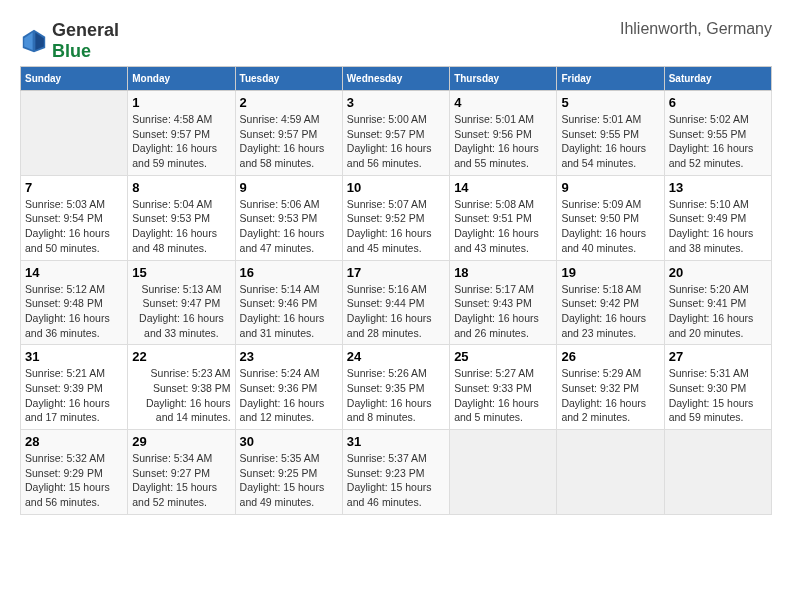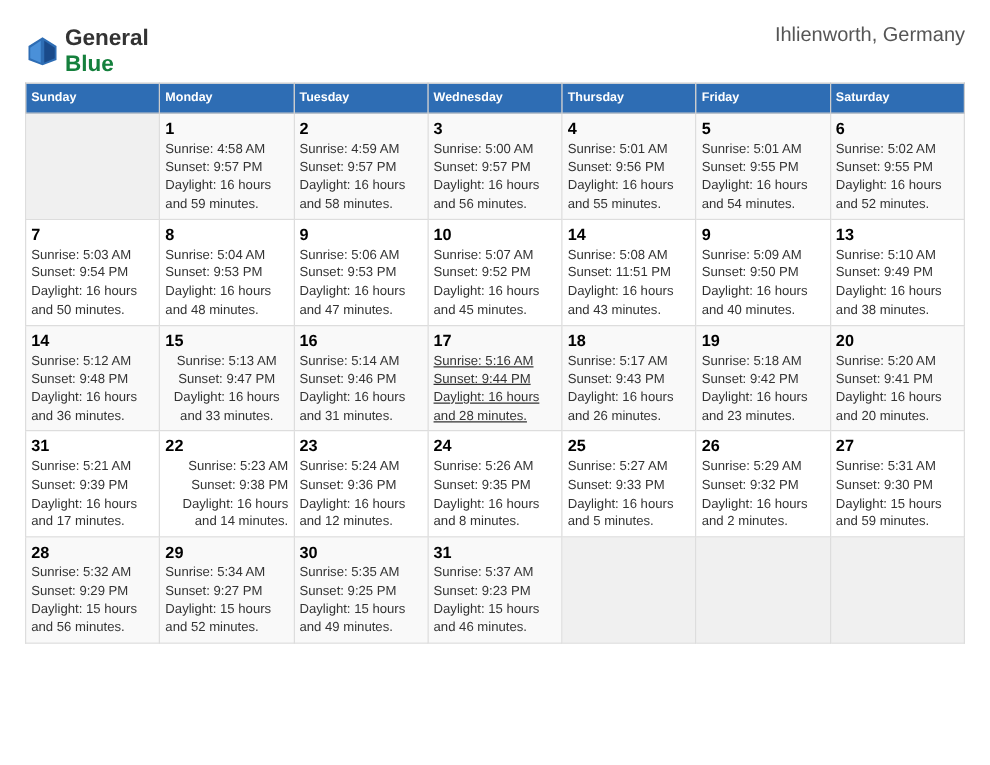--- a/index.html
+++ b/index.html
@@ -192,21 +192,21 @@
         <td>
           <span class="day-num">10</span>
           <div class="day-info" style="white-space: pre-line;">Sunrise: 5:07 AM
 Sunset: 9:52 PM
 Daylight: 16 hours
 and 45 minutes.</div>
         </td>
         <td>
           <span class="day-num">14</span>
           <div class="day-info" style="white-space: pre-line;">Sunrise: 5:08 AM
-Sunset: 11:51 PM
+Sunset: 9:51 PM
 Daylight: 16 hours
 and 43 minutes.</div>
         </td>
         <td>
           <span class="day-num">9</span>
           <div class="day-info" style="white-space: pre-line;">Sunrise: 5:09 AM
 Sunset: 9:50 PM
 Daylight: 16 hours
 and 40 minutes.</div>
         </td>
@@ -235,21 +235,21 @@
         </td>
         <td>
           <span class="day-num">16</span>
           <div class="day-info" style="white-space: pre-line;">Sunrise: 5:14 AM
 Sunset: 9:46 PM
 Daylight: 16 hours
 and 31 minutes.</div>
         </td>
         <td>
           <span class="day-num">17</span>
-          <div class="day-info" style="white-space: pre-line; text-decoration: underline;">Sunrise: 5:16 AM
+          <div class="day-info" style="white-space: pre-line;">Sunrise: 5:16 AM
 Sunset: 9:44 PM
 Daylight: 16 hours
 and 28 minutes.</div>
         </td>
         <td>
           <span class="day-num">18</span>
           <div class="day-info" style="white-space: pre-line;">Sunrise: 5:17 AM
 Sunset: 9:43 PM
 Daylight: 16 hours
 and 26 minutes.</div>

